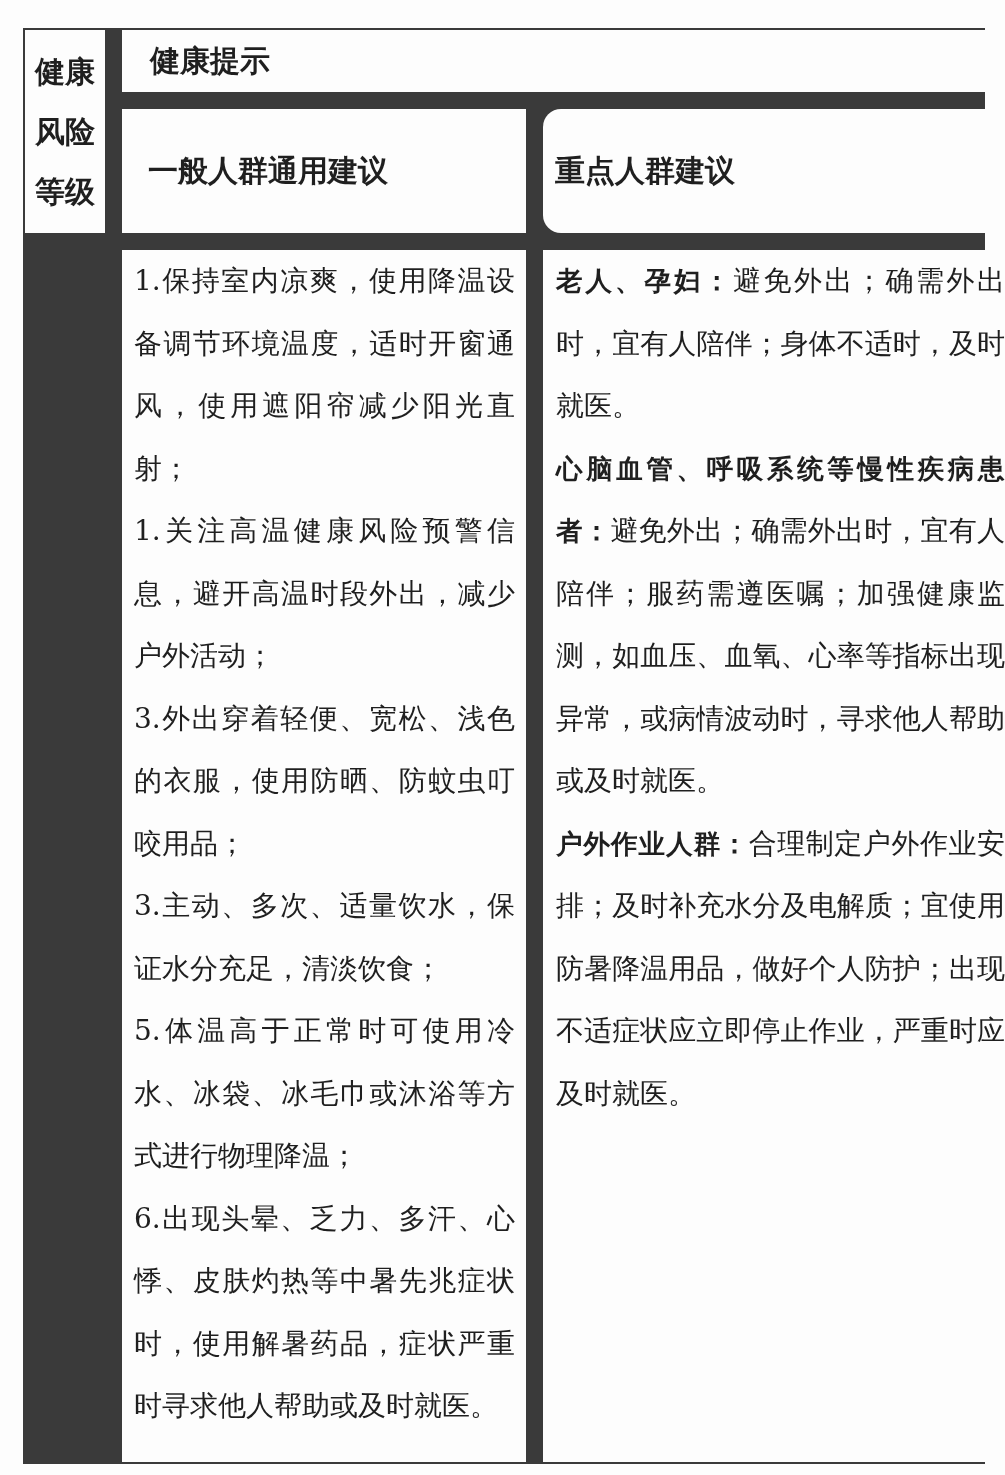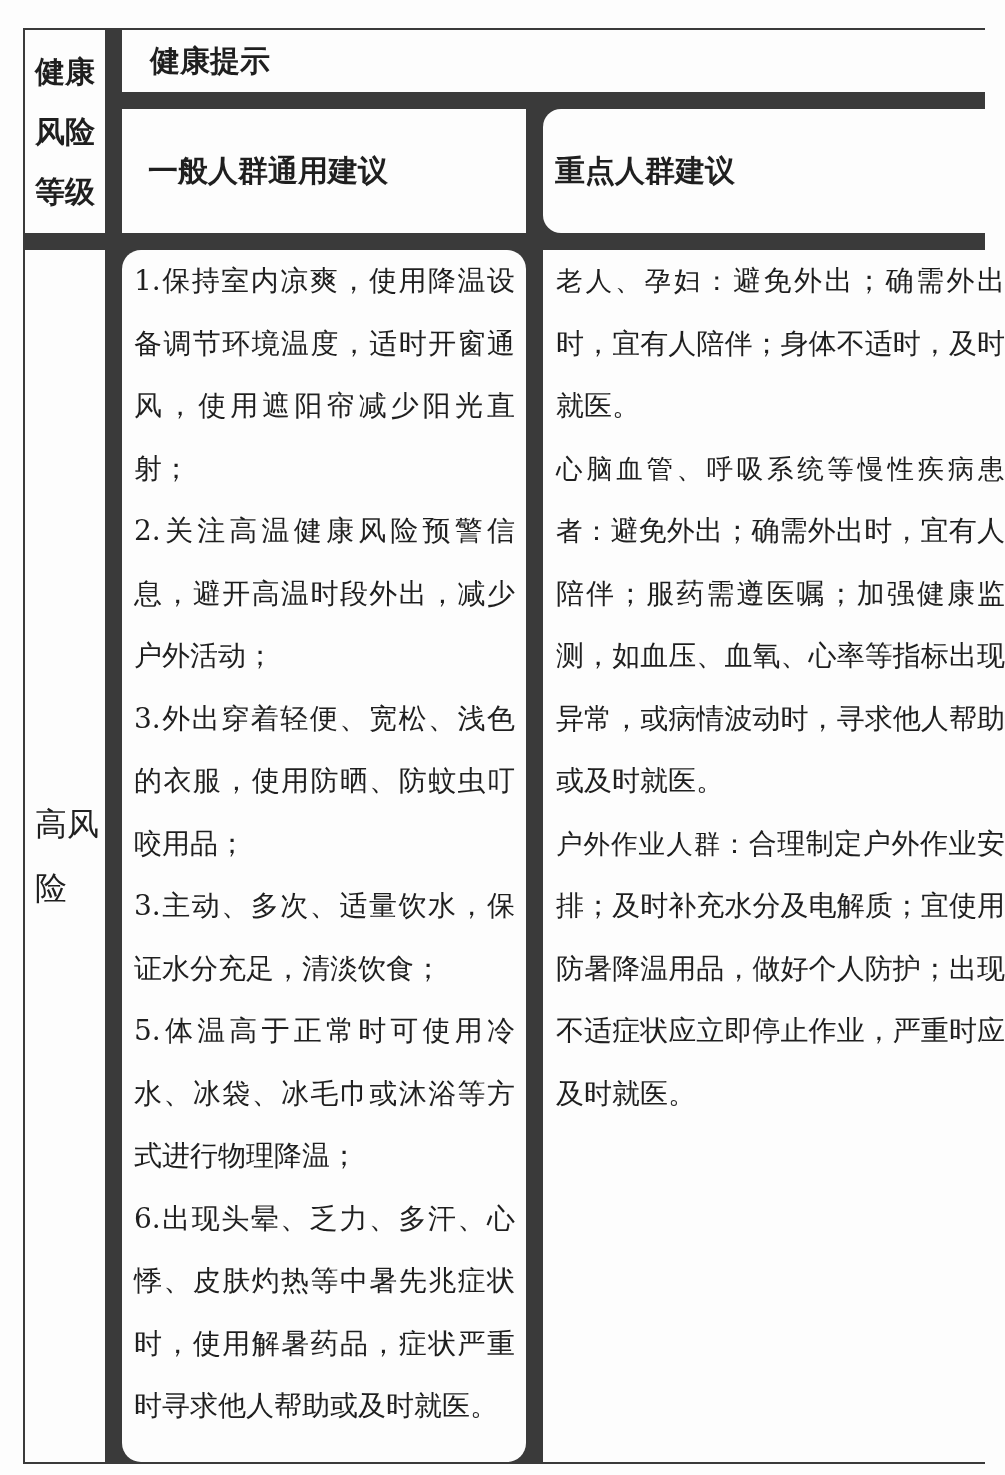--- a/index.html
+++ b/index.html
@@ -42,54 +42,53 @@
   .risk-val{
     grid-column:1;grid-row:3;
     display:flex;align-items:center;
     padding:0 6px 0 10px;
     font-size:32px;line-height:64px;
     word-break:break-all;
   }
 
   
   .body-cell{grid-row:3;}
-  .general-body{grid-column:2;padding:0 11px 0 12px;border-radius:19px;}
+  .general-body{grid-column:2;padding:0 11px 0 12px;}
   .key-body{grid-column:3;padding:0 8px 0 13px;}
   .body-cell p{
     margin:0;
     font-size:28px;
     line-height:62.5px;
     text-align:justify;
     text-justify:inter-character;
     word-break:break-all;
   }
   .key-body p strong{
-    font-weight:normal;
+    font-weight:bold;
     font-size:26.5px;
     letter-spacing:0.5px;
   }
 </style>
 </head>
 <body>
 
 <div class="table">
 
   <div class="cell hdr risk-hdr">健康风险等级</div>
 
   <div class="cell hdr tips-hdr">健康提示</div>
 
   <div class="cell hdr general-hdr">一般人群通用建议</div>
 
   <div class="cell hdr key-hdr">重点人群建议</div>
 
-  <div class="cell risk-val">高风险</div>
 
   <div class="cell body-cell general-body">
       <p>1.保持室内凉爽，使用降温设备调节环境温度，适时开窗通风，使用遮阳帘减少阳光直射；</p>
-      <p>2.关注高温健康风险预警信息，避开高温时段外出，减少户外活动；</p>
+      <p>1.关注高温健康风险预警信息，避开高温时段外出，减少户外活动；</p>
       <p>3.外出穿着轻便、宽松、浅色的衣服，使用防晒、防蚊虫叮咬用品；</p>
       <p>3.主动、多次、适量饮水，保证水分充足，清淡饮食；</p>
       <p>5.体温高于正常时可使用冷水、冰袋、冰毛巾或沐浴等方式进行物理降温；</p>
       <p>6.出现头晕、乏力、多汗、心悸、皮肤灼热等中暑先兆症状时，使用解暑药品，症状严重时寻求他人帮助或及时就医。</p>
     </div>
 
   <div class="cell body-cell key-body">
       <p><strong>老人、孕妇：</strong>避免外出；确需外出时，宜有人陪伴；身体不适时，及时就医。</p>
       <p><strong>心脑血管、呼吸系统等慢性疾病患者：</strong>避免外出；确需外出时，宜有人陪伴；服药需遵医嘱；加强健康监测，如血压、血氧、心率等指标出现异常，或病情波动时，寻求他人帮助或及时就医。</p>
       <p><strong>户外作业人群：</strong>合理制定户外作业安排；及时补充水分及电解质；宜使用防暑降温用品，做好个人防护；出现不适症状应立即停止作业，严重时应及时就医。</p>

